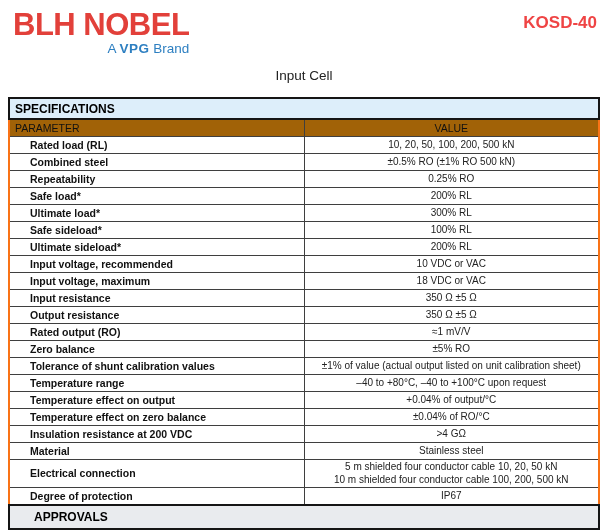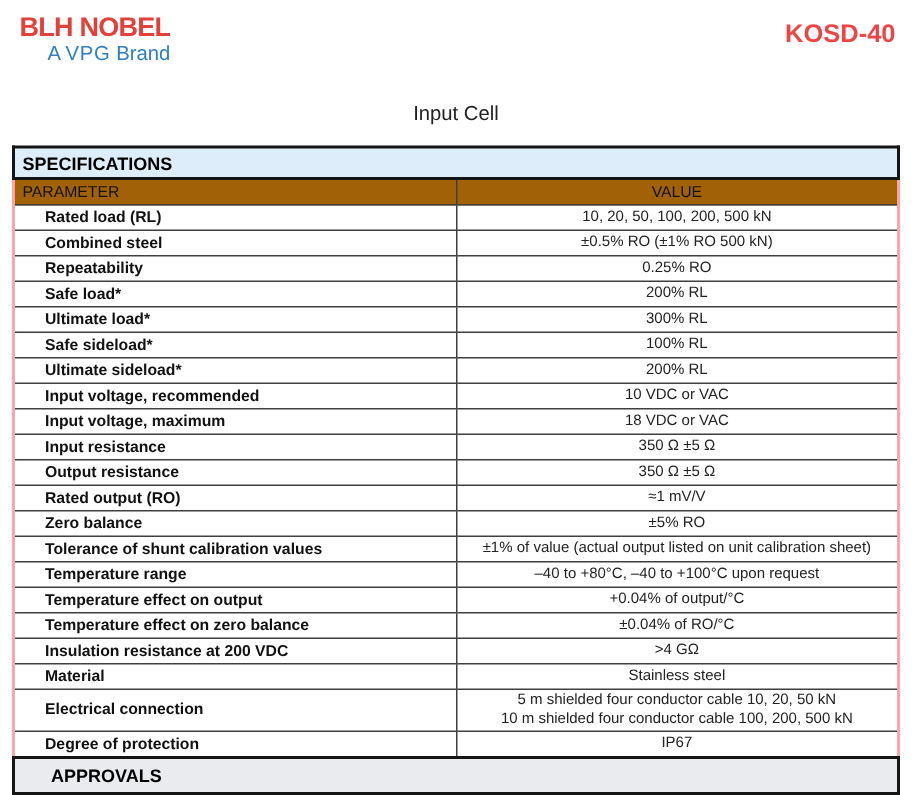--- a/index.html
+++ b/index.html
@@ -6,42 +6,42 @@
   body {
     width: 608px; height: 530px; overflow: hidden;
     font-family: "Liberation Sans", sans-serif;
     color: #1a1a1a;
   }
   .page { position: relative; width: 608px; height: 530px; background: #fff; }
 
   
   .logo { position: absolute; top: 9px; left: 13px; display: inline-block; }
   .logo-main {
-    color: #e2403a; font-size: 18px; font-weight: bold;
+    color: #e2403a; font-size: 31px; font-weight: bold;
     letter-spacing: -0.5px; line-height: 1.0; white-space: nowrap;
   }
   .logo-sub {
     color: #2d7fc1; font-size: 13.5px; text-align: right;
     margin-top: 2px; line-height: 1; white-space: nowrap;
   }
-  .logo-sub .vpg { font-weight: normal; letter-spacing: 0.5px; }
+  .logo-sub .vpg { font-weight: bold; letter-spacing: 0.5px; }
   .product-model {
     position: absolute; top: 13px; right: 11px;
     font-size: 17px; font-weight: bold; color: #ef4444; letter-spacing: 0;
   }
   .doc-title {
     position: absolute; top: 68px; left: 0; right: 0;
     text-align: center; font-size: 13.5px; color: #222;
   }
 
   
   table.spec-table {
     position: absolute; top: 97px; left: 8px; width: 592px;
     border-collapse: collapse; table-layout: fixed;
-    border: 2px solid #fca5a5;
+    border: 2px solid #f97316;
   }
   .spec-table th, .spec-table td {
     border: 1.5px solid #3f3f3f;
     vertical-align: middle;
   }
   tr.section-row th {
     background: #ddeefa; color: #000;
     text-align: left; font-size: 12px; font-weight: bold;
     height: 17px; padding: 1px 5px;
     border: 2px solid #151515;

